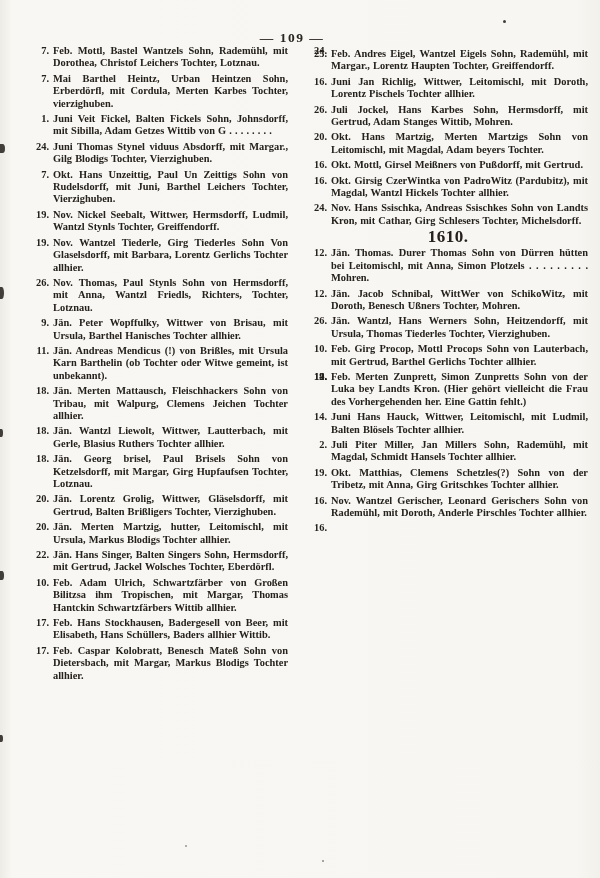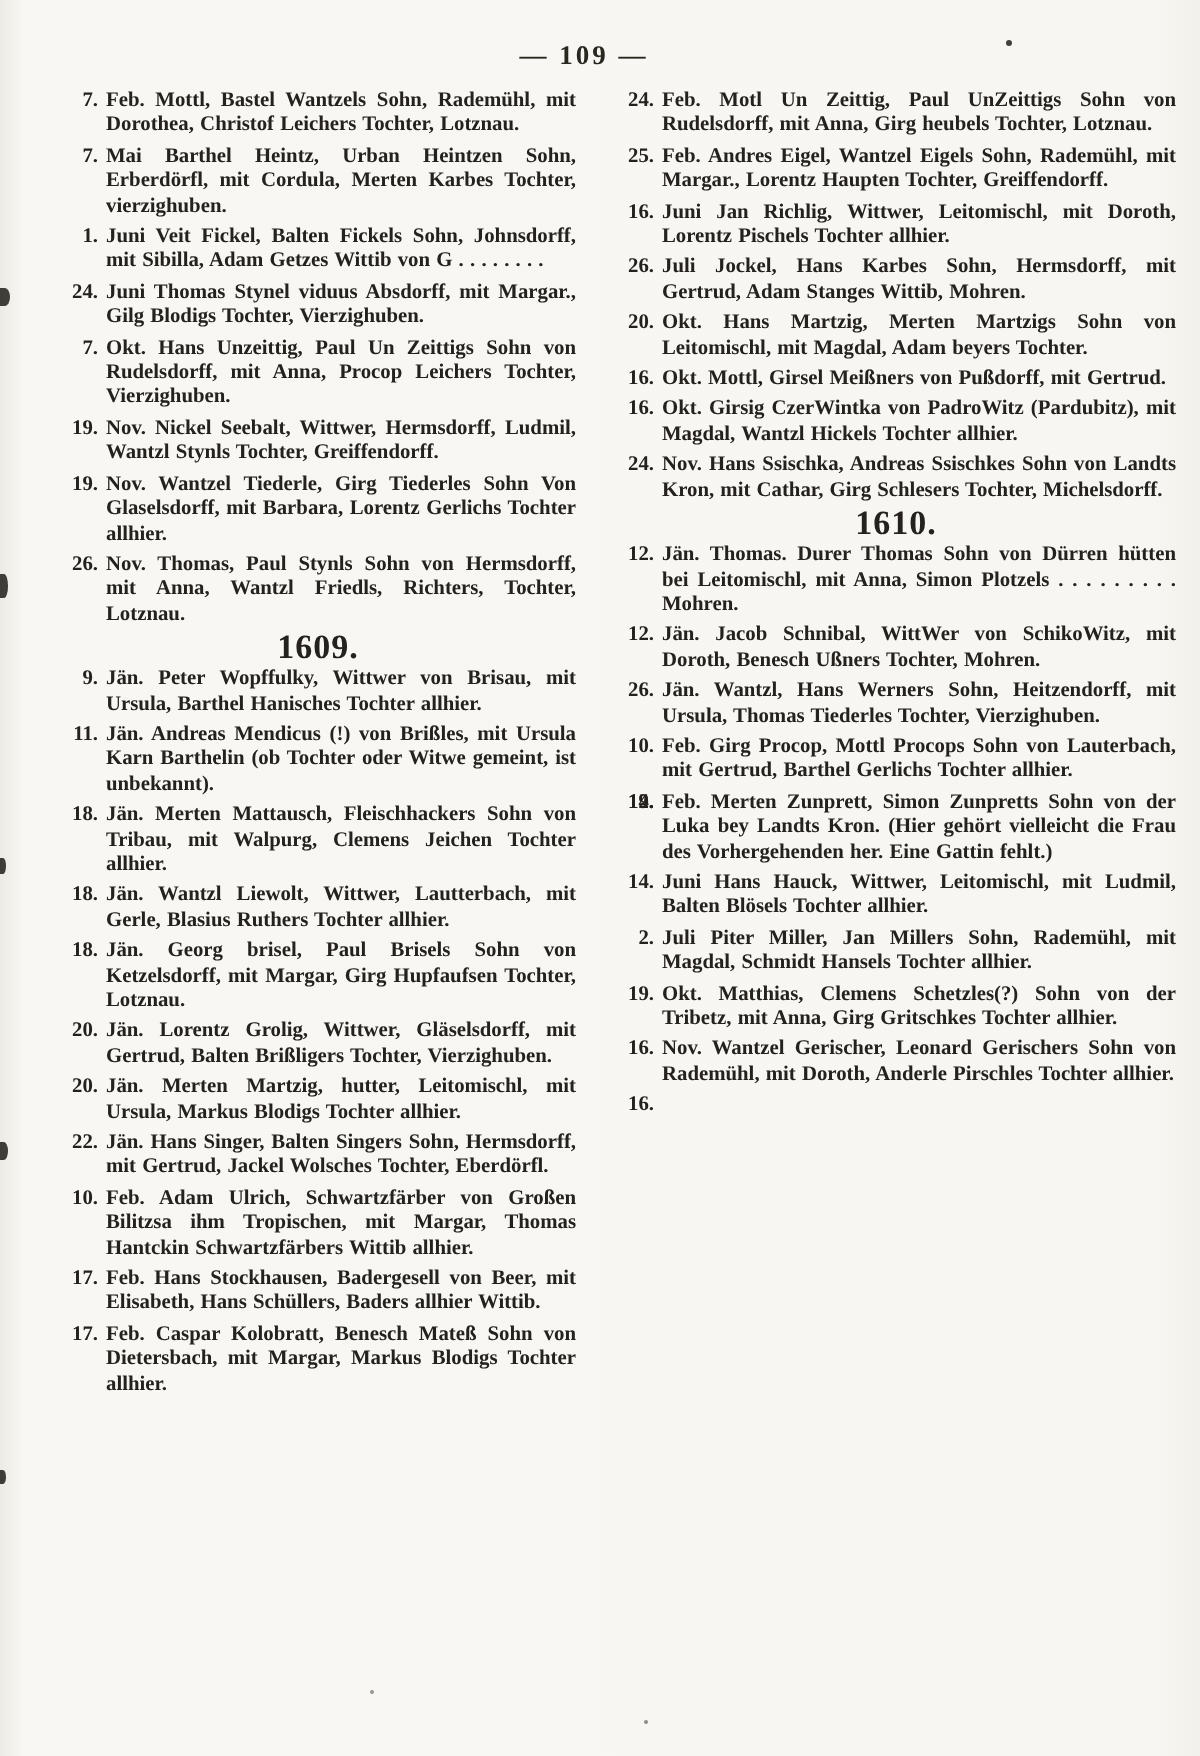--- a/index.html
+++ b/index.html
@@ -14,21 +14,21 @@
     margin: 0;
     background: linear-gradient(90deg, #edebe5 0%, #f8f7f3 2%, #f7f6f2 96%, #f2f0ea 100%);
     overflow: hidden;
     font-family: "Liberation Serif", "DejaVu Serif", serif;
     color: #25211c;
     -webkit-hyphens: auto;
     hyphens: auto;
   }
   .page-header {
     position: absolute;
-    top: 20px;
+    top: 30px;
     left: 0;
     width: 584px;
     text-align: center;
     font-size: 13.5px;
     font-weight: 700;
     letter-spacing: 1.5px;
     color: #2a2620;
   }
   .columns {
     position: absolute;
@@ -92,29 +92,28 @@
   <div class="columns">
     <div class="column col-left">
   <div class="entry"><span class="num">7.</span><span class="txt">Feb. Mottl, Bastel Wantzels Sohn, Rademühl, mit Dorothea, Christof Leichers Tochter, Lotznau.</span></div>
 
   <div class="entry"><span class="num">7.</span><span class="txt">Mai Barthel Heintz, Urban Heintzen Sohn, Erberdörfl, mit Cordula, Merten Karbes Tochter, vierzighuben.</span></div>
 
   <div class="entry"><span class="num">1.</span><span class="txt">Juni Veit Fickel, Balten Fickels Sohn, Johnsdorff, mit Sibilla, Adam Getzes Wittib von G . . . . . . . .</span></div>
 
   <div class="entry"><span class="num">24.</span><span class="txt">Juni Thomas Stynel viduus Absdorff, mit Margar., Gilg Blodigs Tochter, Vierzighuben.</span></div>
 
-  <div class="entry"><span class="num">7.</span><span class="txt">Okt. Hans Unzeittig, Paul Un Zeittigs Sohn von Rudelsdorff, mit Anna, Procop Leichers Tochter, Vierzighuben.</span></div>
+  <div class="entry"><span class="num">7.</span><span class="txt">Okt. Hans Unzeittig, Paul Un Zeittigs Sohn von Rudelsdorff, mit Juni, Barthel Leichers Tochter, Vierzighuben.</span></div>
 
   <div class="entry"><span class="num">19.</span><span class="txt">Nov. Nickel Seebalt, Wittwer, Hermsdorff, Ludmil, Wantzl Stynls Tochter, Greiffendorff.</span></div>
 
   <div class="entry"><span class="num">19.</span><span class="txt">Nov. Wantzel Tiederle, Girg Tiederles Sohn Von Glaselsdorff, mit Barbara, Lorentz Gerlichs Tochter allhier.</span></div>
 
   <div class="entry"><span class="num">26.</span><span class="txt">Nov. Thomas, Paul Stynls Sohn von Hermsdorff, mit Anna, Wantzl Friedls, Richters, Tochter, Lotznau.</span></div>
 
-  <div class="year-heading">1609.</div>
 
   <div class="entry"><span class="num">9.</span><span class="txt">Jän. Peter Wopffulky, Wittwer von Brisau, mit Ursula, Barthel Hanisches Tochter allhier.</span></div>
 
   <div class="entry"><span class="num">11.</span><span class="txt">Jän. Andreas Mendicus (!) von Brißles, mit Ursula Karn Barthelin (ob Tochter oder Witwe gemeint, ist unbekannt).</span></div>
 
   <div class="entry"><span class="num">18.</span><span class="txt">Jän. Merten Mattausch, Fleischhackers Sohn von Tribau, mit Walpurg, Clemens Jeichen Tochter allhier.</span></div>
 
   <div class="entry"><span class="num">18.</span><span class="txt">Jän. Wantzl Liewolt, Wittwer, Lautterbach, mit Gerle, Blasius Ruthers Tochter allhier.</span></div>
 
   <div class="entry"><span class="num">18.</span><span class="txt">Jän. Georg brisel, Paul Brisels Sohn von Ketzelsdorff, mit Margar, Girg Hupfaufsen Tochter, Lotznau.</span></div>
@@ -125,21 +124,21 @@
 
   <div class="entry"><span class="num">22.</span><span class="txt">Jän. Hans Singer, Balten Singers Sohn, Hermsdorff, mit Gertrud, Jackel Wolsches Tochter, Eberdörfl.</span></div>
 
   <div class="entry"><span class="num">10.</span><span class="txt">Feb. Adam Ulrich, Schwartzfärber von Großen Bilitzsa ihm Tropischen, mit Margar, Thomas Hantckin Schwartzfärbers Wittib allhier.</span></div>
 
   <div class="entry"><span class="num">17.</span><span class="txt">Feb. Hans Stockhausen, Badergesell von Beer, mit Elisabeth, Hans Schüllers, Baders allhier Wittib.</span></div>
 
   <div class="entry"><span class="num">17.</span><span class="txt">Feb. Caspar Kolobratt, Benesch Mateß Sohn von Dietersbach, mit Margar, Markus Blodigs Tochter allhier.</span></div>
 </div>
     <div class="column col-right">
-  <div class="entry"><span class="num">24.</span><span class="txt">Feb. Motl Un Zeittig, Paul UnZeittigs Sohn von Rudelsdorff, mit Anna, Girg heubels Tochter, Lotznau.</span></div>
+  <div class="entry"><span class="num">24.</span></div>
 
   <div class="entry"><span class="num">25.</span><span class="txt">Feb. Andres Eigel, Wantzel Eigels Sohn, Rademühl, mit Margar., Lorentz Haupten Tochter, Greiffendorff.</span></div>
 
   <div class="entry"><span class="num">16.</span><span class="txt">Juni Jan Richlig, Wittwer, Leitomischl, mit Doroth, Lorentz Pischels Tochter allhier.</span></div>
 
   <div class="entry"><span class="num">26.</span><span class="txt">Juli Jockel, Hans Karbes Sohn, Hermsdorff, mit Gertrud, Adam Stanges Wittib, Mohren.</span></div>
 
   <div class="entry"><span class="num">20.</span><span class="txt">Okt. Hans Martzig, Merten Martzigs Sohn von Leitomischl, mit Magdal, Adam beyers Tochter.</span></div>
 
   <div class="entry"><span class="num">16.</span><span class="txt">Okt. Mottl, Girsel Meißners von Pußdorff, mit Gertrud.</span></div>

